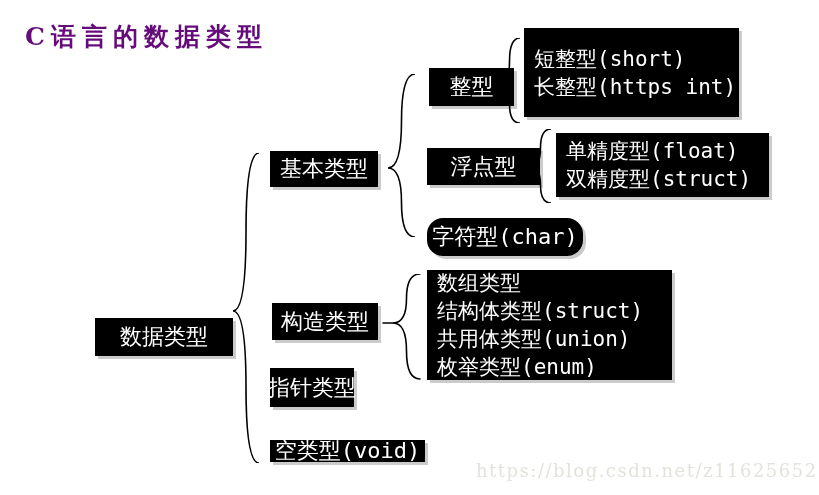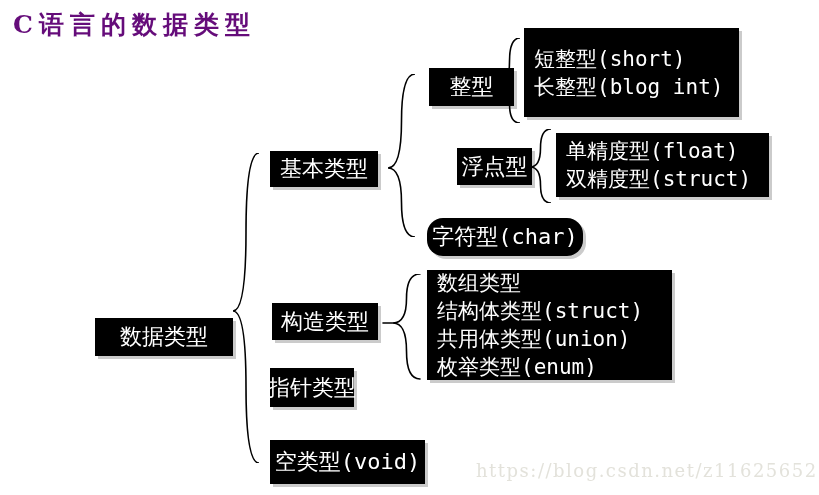--- a/index.html
+++ b/index.html
@@ -1,21 +1,21 @@
 <!DOCTYPE html>
 <html><head>
 <meta charset="utf-8">
 <style>
   html,body{margin:0;padding:0;background:#ffffff;}
   .canvas{
     position:relative;width:819px;height:495px;background:#ffffff;
     overflow:hidden;font-family:"DejaVu Sans",sans-serif;
   }
   .page-title{
-    position:absolute;left:9px;top:4px;margin:4px;
+    position:absolute;left:9px;top:4px;margin:16px;
     font-family:"DejaVu Serif","Liberation Serif",serif;
     font-weight:bold;font-size:25px;letter-spacing:6px;color:#650c7a;
     white-space:nowrap;
   }
   .node{
     position:absolute;background:#000000;color:#ffffff;
     display:flex;align-items:center;justify-content:center;
     font-family:"DejaVu Sans Mono","DejaVu Sans",monospace;
     font-size:22px;white-space:nowrap;
     box-shadow:3px 3px 0 #cbcbcb;
@@ -56,24 +56,24 @@
   </svg>
 
   <div class="node" style="left:429px;top:68px;width:85px;height:38px;">整型</div>
 
   <svg class="brace" style="left:499px;top:38px;" width="21" height="85" viewBox="0 0 21 85">
     <path d="M 21,0 Q 10.5,0 10.5,23.5 Q 10.5,47 0,47 Q 10.5,47 10.5,66 Q 10.5,85 21,85"></path>
   </svg>
 
   <div class="group" style="left:524px;top:28px;width:195px;height:85px;">
     <div>短整型(short)</div>
-    <div>长整型(blog int)</div>
+    <div>长整型(https int)</div>
   </div>
 
-  <div class="node" style="left:427px;top:148px;width:75px;height:37px;margin-left:30px;">浮点型</div>
+  <div class="node" style="left:427px;top:148px;width:113px;height:37px;">浮点型</div>
 
   <svg class="brace" style="left:530px;top:129px;" width="21" height="74" viewBox="0 0 21 74">
     <path d="M 21,0 Q 10.5,0 10.5,19 Q 10.5,38 0,38 Q 10.5,38 10.5,56 Q 10.5,74 21,74"></path>
   </svg>
 
   <div class="group" style="left:556px;top:133px;width:193px;height:60px;">
     <div>单精度型(float)</div>
     <div>双精度型(struct)</div>
   </div>
 
@@ -88,17 +88,17 @@
 
   <div class="group" style="left:427px;top:270px;width:225px;height:106px;text-align:center;">
     <div>数组类型</div>
     <div>结构体类型(struct)</div>
     <div>共用体类型(union)</div>
     <div>枚举类型(enum)</div>
   </div>
 
   <div class="node" style="left:270px;top:368px;width:84px;height:39px;">指针类型</div>
 
-  <div class="node" style="left:270px;top:440px;width:155px;height:44px;">空类型(void)</div>
+  <div class="node" style="left:270px;top:440px;width:155px;height:22px;">空类型(void)</div>
 
   <div class="watermark">https://blog.csdn.net/z1162565234</div>
 
 </div>
 
 </body></html>

